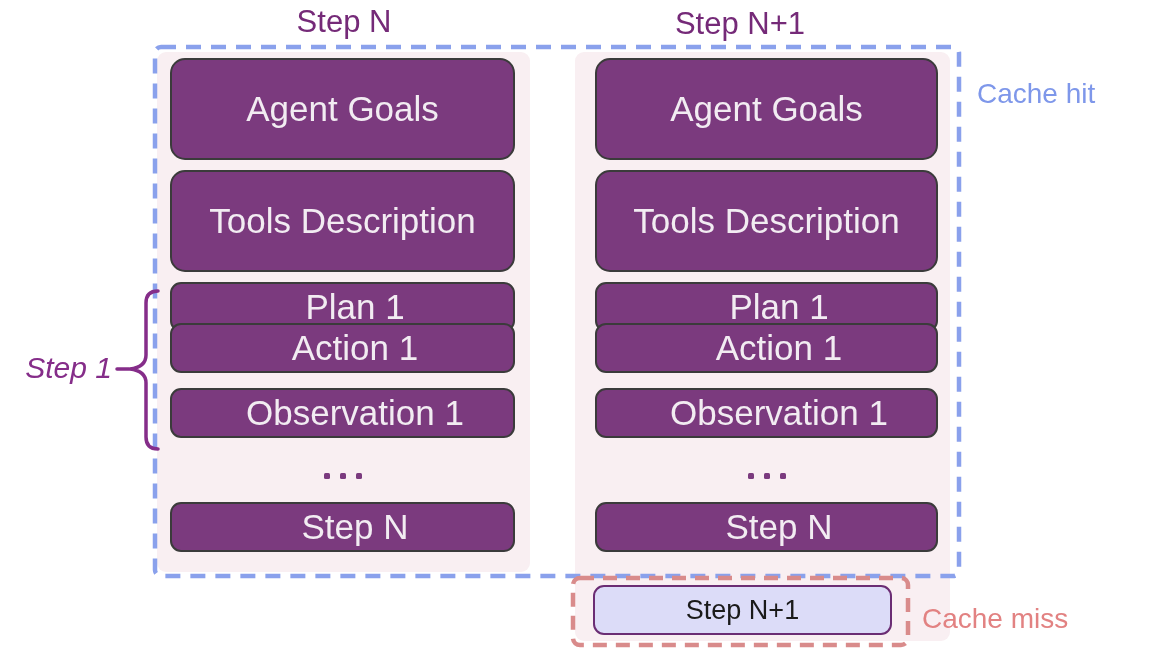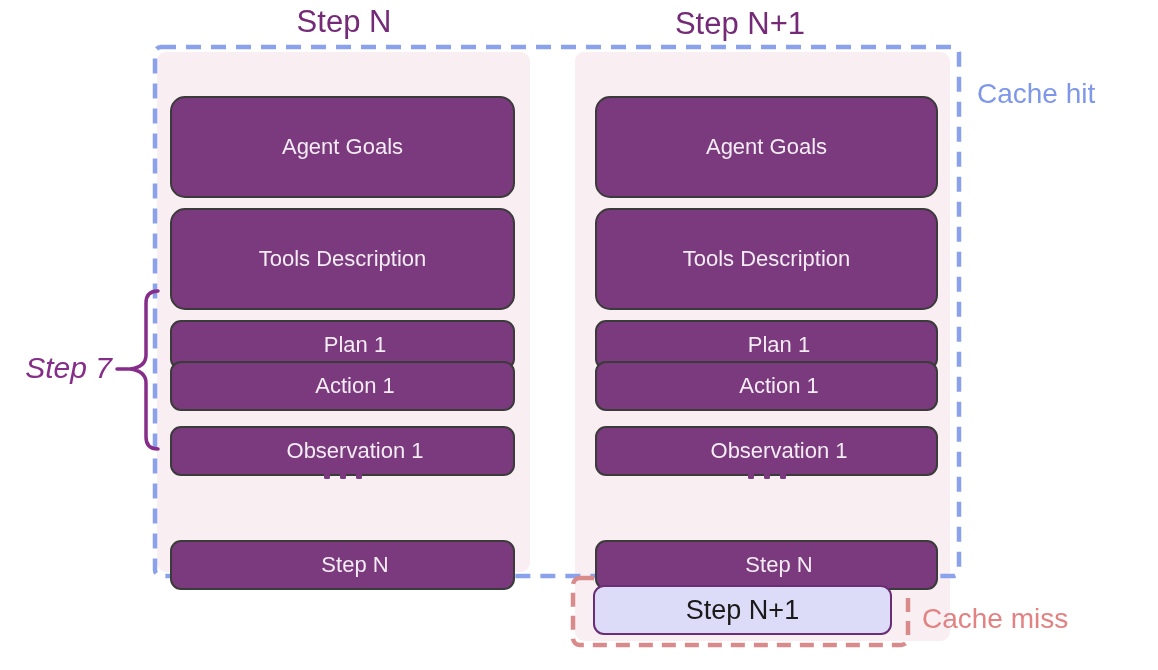--- a/index.html
+++ b/index.html
@@ -31,23 +31,22 @@
   .hit-rect{fill:none;stroke:var(--cache-hit-accent);stroke-width:4.5;stroke-dasharray:15 10;}
   .miss-rect{fill:none;stroke:var(--cache-miss-accent);stroke-width:4.5;stroke-dasharray:14 9;}
   .brace{fill:none;stroke:var(--bracket-accent);stroke-width:3.5;stroke-linecap:round;stroke-linejoin:round;}
   .pbox{
     position:absolute;
     box-sizing:border-box;
     background:var(--box-fill);
     border:2px solid var(--box-border);
     color:var(--box-text);
     display:flex;align-items:center;justify-content:center;
-    font-size:22px;
+    font-size:35px;
     white-space:nowrap;
-    margin-top:38px;
   }
   .big{height:102px;border-radius:15px;}
   .small{height:50px;border-radius:11px;padding-left:25px;}
   .lcol{left:170px;width:345px;}
   .rcol{left:595px;width:343px;}
   .row-agent{top:58px;}
   .row-tools{top:170px;text-align:right;}
   .row-plan{top:282px;}
   .row-action{top:323px;}
   .row-obs{top:388px;}
@@ -121,15 +120,15 @@
     <div class="dot"></div>
     <div class="dot"></div>
     <div class="dot"></div>
   </div>
   <div class="pbox small rcol row-stepn">Step N</div>
 
   <div class="miss-box">Step N+1</div>
 
   <div class="side-label miss-label">Cache miss</div>
   <div class="side-label hit-label">Cache hit</div>
-  <div class="step1-label">Step 7</div>
+  <div class="step1-label">Step 1</div>
 
 </div>
 
 </body></html>

